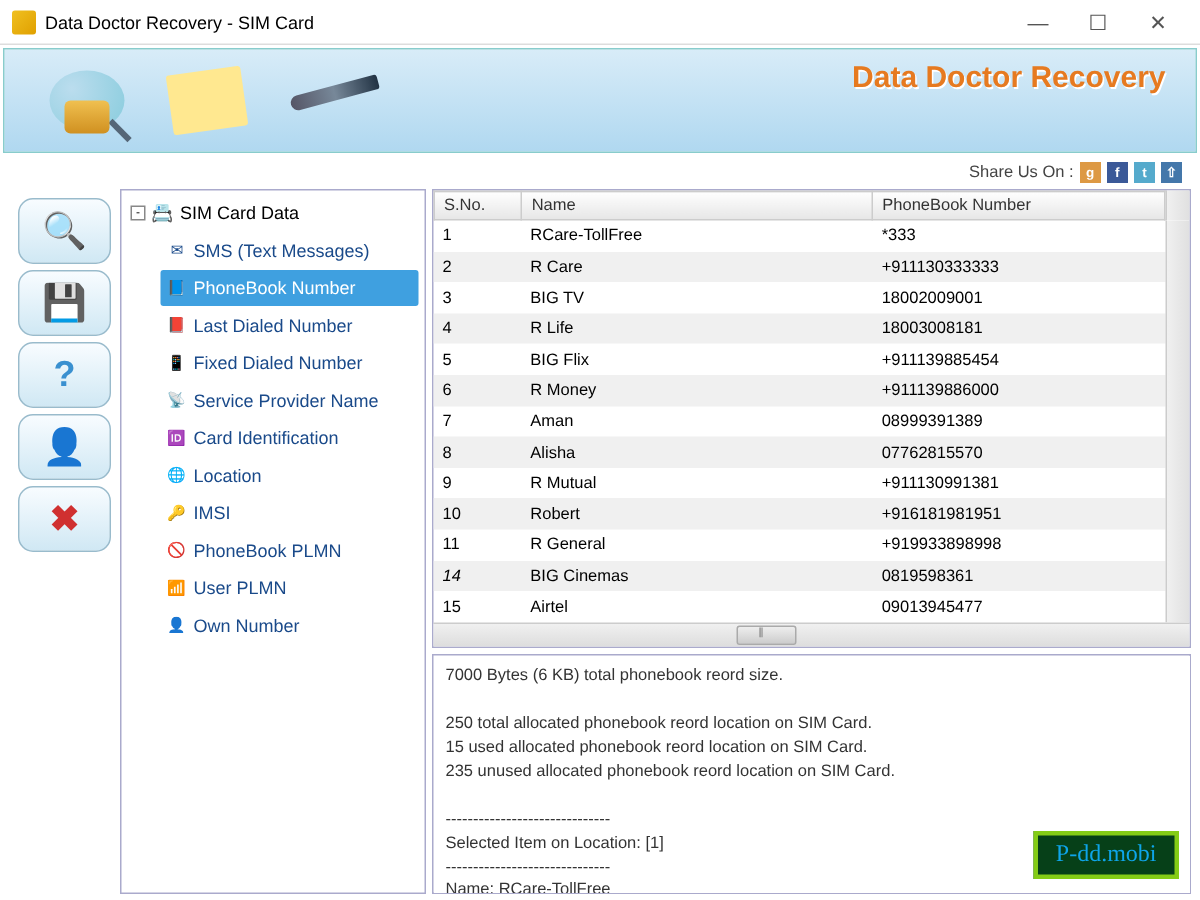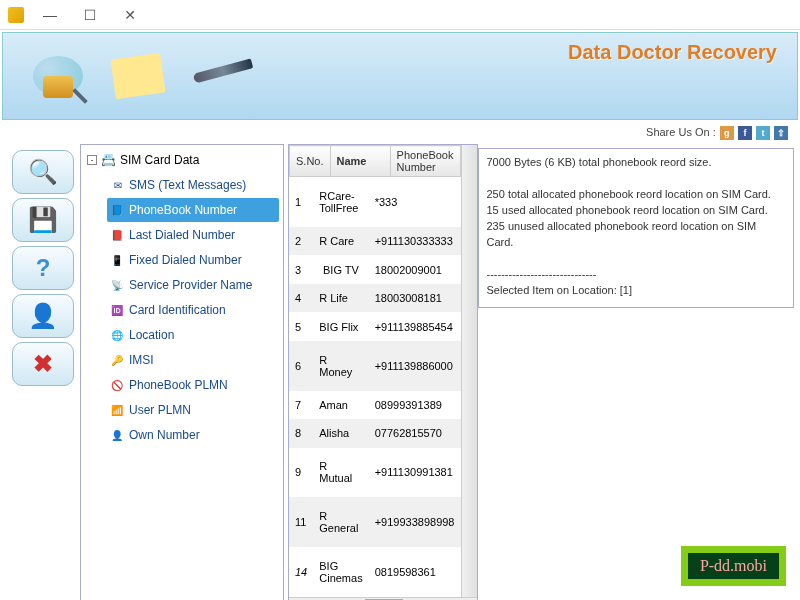--- a/index.html
+++ b/index.html
@@ -3,21 +3,21 @@
 <meta charset="utf-8">
 <style>
 * { box-sizing: border-box; margin: 0; padding: 0; font-family: Tahoma, sans-serif; }
 body { background: #fff; width: 800px; height: 600px; overflow: hidden; position: relative; }
 
 .titlebar { height: 30px; background: #fff; border-bottom: 1px solid #ddd; display: flex; align-items: center; padding: 0 8px; font-size: 12px; }
 .titlebar .icon { width: 16px; height: 16px; background: linear-gradient(135deg,#f0c020,#e0a000); border-radius: 2px; margin-right: 6px; }
 .titlebar .title { flex: 1; }
 .titlebar .winbtn { width: 40px; height: 24px; text-align: center; line-height: 24px; font-size: 14px; color: #555; cursor: default; }
 
-.banner { height: 88px; background: linear-gradient(#d8ecf8,#b0d8f0); border: 1px solid #8cc; margin: 2px; position: relative; display: flex; align-items: center; padding-left: 30px; }
+.banner { height: 70px; background: linear-gradient(#d8ecf8,#b0d8f0); border: 1px solid #8cc; margin: 2px; position: relative; display: flex; align-items: center; padding-left: 30px; }
 .banner-icons { display: flex; gap: 30px; align-items: center; }
 .bi { width: 50px; height: 40px; position: relative; }
 .bi.mag { background: radial-gradient(circle at 30% 30%,#bde,#8cd); border-radius: 50%; }
 .bi.mag::after { content:''; position:absolute; width:18px; height:4px; background:#567; bottom:-2px; right:-6px; transform:rotate(45deg); }
 .bi.sim { background: linear-gradient(#f0c050,#d09020); border-radius: 4px; }
 .bi.note { background: #ffe890; border-radius: 2px; transform: rotate(-8deg); }
 .bi.pen { width: 60px; height: 10px; background: linear-gradient(90deg,#556,#789,#234); border-radius: 5px 2px 2px 5px; transform: rotate(-15deg); margin-top:-10px; }
 .banner-title { position: absolute; right: 20px; top: 8px; text-align: right; }
 .banner-title .l1 { font-size: 20px; font-weight: bold; color: #e67a20; text-shadow: 1px 1px 0 #fff; }
 .banner-title .l2 { font-size: 18px; color: #2a6ea8; font-weight: bold; text-shadow: 1px 1px 0 #fff; }
@@ -32,43 +32,44 @@
 .tbtn { width: 62px; height: 44px; margin-bottom: 4px; background: linear-gradient(#f8fcff,#d0e8f4); border: 1px solid #9bc; border-radius: 10px; display:flex; align-items:center; justify-content:center; font-size:24px; }
 
 .tree { width: 204px; border: 1px solid #aac; background: #fff; padding: 6px 4px; font-size: 12px; overflow:hidden; }
 .tree-root { display:flex; align-items:center; gap:4px; padding:2px; color:#000; }
 .tree-root .exp { width:10px; height:10px; border:1px solid #888; font-size:8px; line-height:8px; text-align:center; }
 .tree-items { margin-left: 22px; margin-top: 4px; }
 .titem { padding: 5px 4px; margin: 1px 0; color: #1a4a8a; font-size: 12px; display:flex; align-items:center; gap:4px; cursor:default; border-radius:2px; }
 .titem.sel { background: #3fa0e0; color: #fff; }
 .titem .ico { width:14px; height:14px; display:inline-flex; align-items:center; justify-content:center; font-size:10px; }
 
-.content { flex: 1; display: flex; flex-direction: row; margin-left: 4px; }
+.content { flex: 1; display: flex; flex-direction: column; margin-left: 4px; }
 
 .table-wrap { flex: 1; border: 1px solid #aac; background: #fff; display:flex; flex-direction:column; }
 table { width: 100%; border-collapse: collapse; font-size: 11px; }
 thead th { background: linear-gradient(#fefefe,#e6e6e6); border: 1px solid #ccc; padding: 3px 6px; text-align:left; font-weight:normal; color:#333; }
 tbody td { padding: 2px 6px; border-bottom: 0; }
 tbody tr:nth-child(even) { background: #f0f0f0; }
 .tbody-scroll { overflow-y:auto; flex:1; position:relative; }
 .hscroll { height:16px; background:linear-gradient(#f0f0f0,#ddd); border-top:1px solid #ccc; position:relative; }
 .hscroll .thumb { position:absolute; left:40%; top:1px; width:40px; height:13px; background:linear-gradient(#eee,#ccc); border:1px solid #aaa; border-radius:2px; }
 .hscroll .thumb::after { content:'|||'; font-size:7px; color:#888; position:absolute; left:14px; top:0; letter-spacing:-1px; }
 
 .info { height: 160px; border: 1px solid #aac; margin-top: 4px; padding: 6px 8px; font-size: 11px; color: #333; background:#fff; white-space:pre-line; line-height:1.45; font-family: Tahoma, sans-serif; overflow:auto; }
 
-.watermark { position:absolute; right:14px; bottom:14px; background:#064018; color:#fca5a5; padding:4px 12px; font-size:16px; font-family: 'Comic Sans MS', cursive; border:7px solid #84cc16; }
+.watermark { position:absolute; right:14px; bottom:14px; background:#064018; color:#0ea5e9; padding:4px 12px; font-size:16px; font-family: 'Comic Sans MS', cursive; border:3px solid #84cc16; }
 
 .vscroll { width:16px; background:linear-gradient(90deg,#f0f0f0,#e0e0e0); border-left:1px solid #ccc; }
 </style>
 </head>
 <body>
 
 <div class="titlebar">
   <div class="icon"></div>
+  <div class="title">Data Doctor Recovery - SIM Card</div>
   <div class="winbtn">—</div>
   <div class="winbtn">☐</div>
   <div class="winbtn">✕</div>
 </div>
 
 <div class="banner">
   <div class="banner-icons">
     <div style="position:relative">
         <div class="bi mag"></div>
         <div class="bi sim" style="position:absolute;left:10px;top:20px;width:30px;height:22px"></div>
@@ -160,21 +161,21 @@
       </div>
   </div>
 
   <div class="content">
     <div class="table-wrap">
       <div style="display:flex">
         <table style="flex:1">
           <thead>
               <tr id="thead-row">
                 <th style="width: 12%;">S.No.</th>
-                <th style="width: 48%; font-weight: bold;">Name</th>
+                <th style="width: 48%;">Name</th>
                 <th style="width: 40%;">PhoneBook Number</th>
               </tr>
             </thead>
         </table>
         <div class="vscroll"></div>
       </div>
       <div class="tbody-scroll" style="display:flex">
         <table style="flex:1">
             <tbody id="tbody">
               <tr>
@@ -182,21 +183,21 @@
                 <td style="width: 48%;">RCare-TollFree</td>
                 <td style="width: 40%;">*333</td>
               </tr>
               <tr>
                 <td style="width: 12%;">2</td>
                 <td style="width: 48%;">R Care</td>
                 <td style="width: 40%;">+911130333333</td>
               </tr>
               <tr>
                 <td style="width: 12%;">3</td>
-                <td style="width: 48%; text-align: center;">BIG TV</td>
+                <td style="width: 48%;">BIG TV</td>
                 <td style="width: 40%;">18002009001</td>
               </tr>
               <tr>
                 <td style="width: 12%;">4</td>
                 <td style="width: 48%; margin-top: 32px;">R Life</td>
                 <td style="width: 40%;">18003008181</td>
               </tr>
               <tr>
                 <td style="width: 12%;">5</td>
                 <td style="width: 48%;">BIG Flix</td>
@@ -216,28 +217,38 @@
                 <td style="width: 12%;">8</td>
                 <td style="width: 48%;">Alisha</td>
                 <td style="width: 40%;">07762815570</td>
               </tr>
               <tr>
                 <td style="width: 12%;">9</td>
                 <td style="width: 48%;">R Mutual</td>
                 <td style="width: 40%;">+911130991381</td>
               </tr>
               <tr>
+                <td style="width: 12%;">10</td>
+                <td style="width: 48%;">Robert</td>
+                <td style="width: 40%;">+916181981951</td>
+              </tr>
+              <tr>
                 <td style="width: 12%;">11</td>
                 <td style="width: 48%;">R General</td>
                 <td style="width: 40%;">+919933898998</td>
               </tr>
               <tr>
                 <td style="width: 12%; font-style: italic;">14</td>
                 <td style="width: 48%;">BIG Cinemas</td>
                 <td style="width: 40%;">0819598361</td>
+              </tr>
+              <tr>
+                <td style="width: 12%;">15</td>
+                <td style="width: 48%;">Airtel</td>
+                <td style="width: 40%;">09013945477</td>
               </tr>
             </tbody>
           </table>
         <div class="vscroll"></div>
       </div>
       <div class="hscroll">
           <div class="thumb"></div>
         </div>
     </div>
     <div class="info">7000 Bytes (6 KB) total phonebook reord size.

